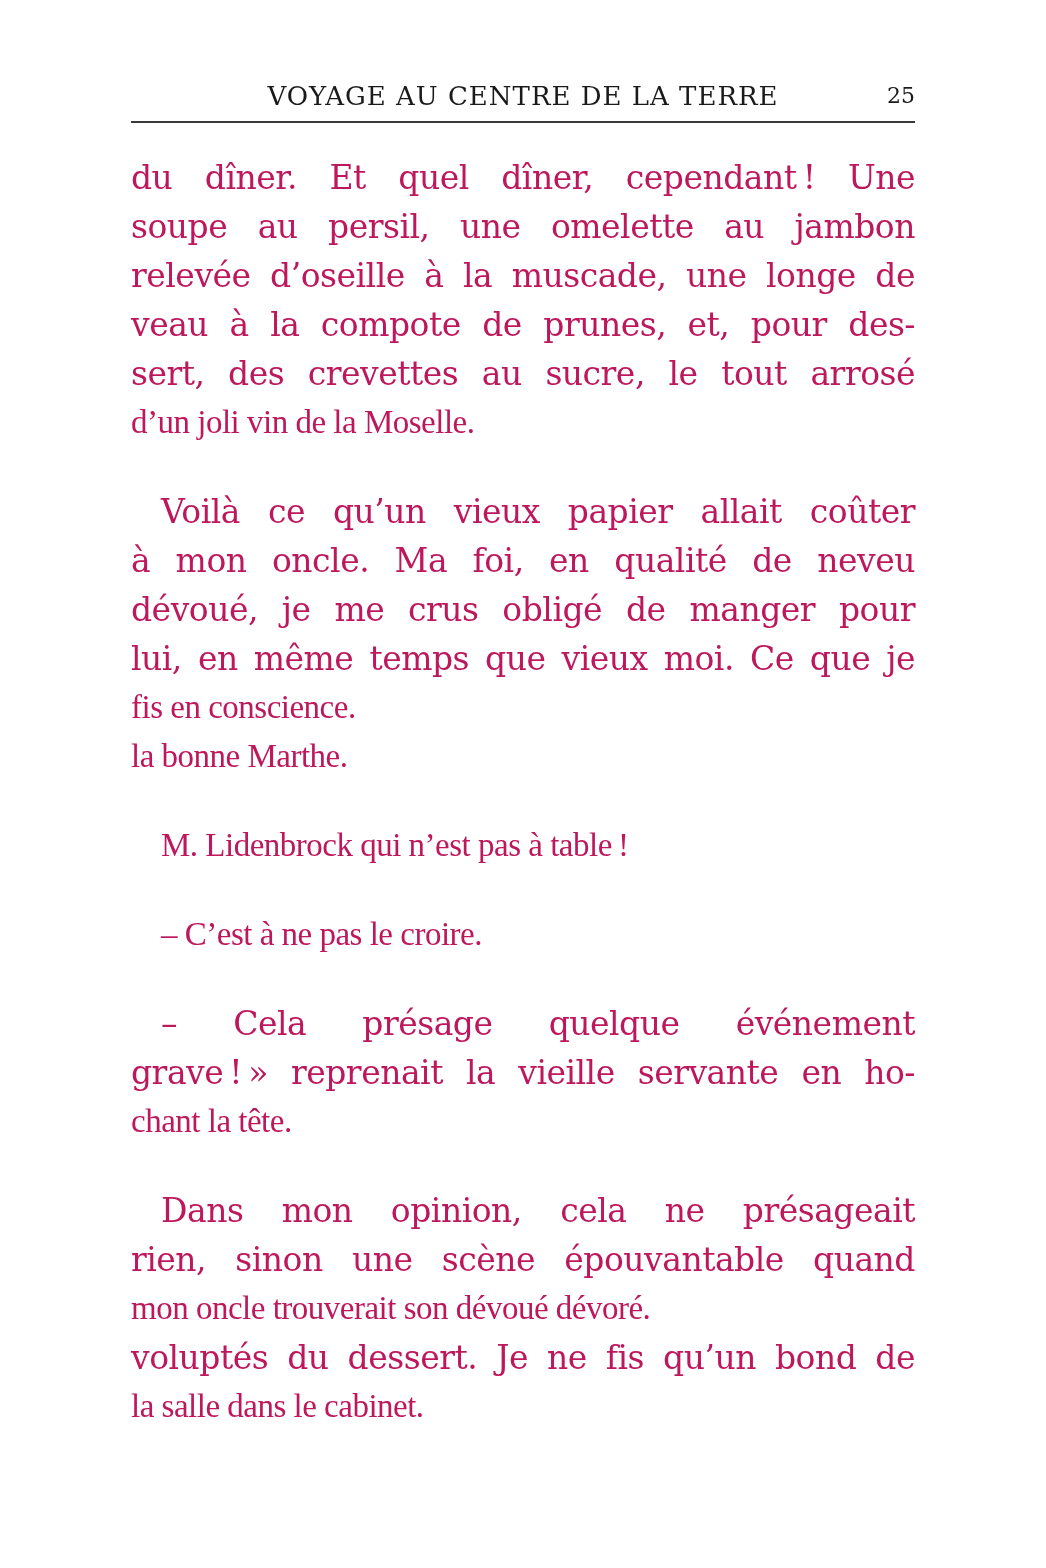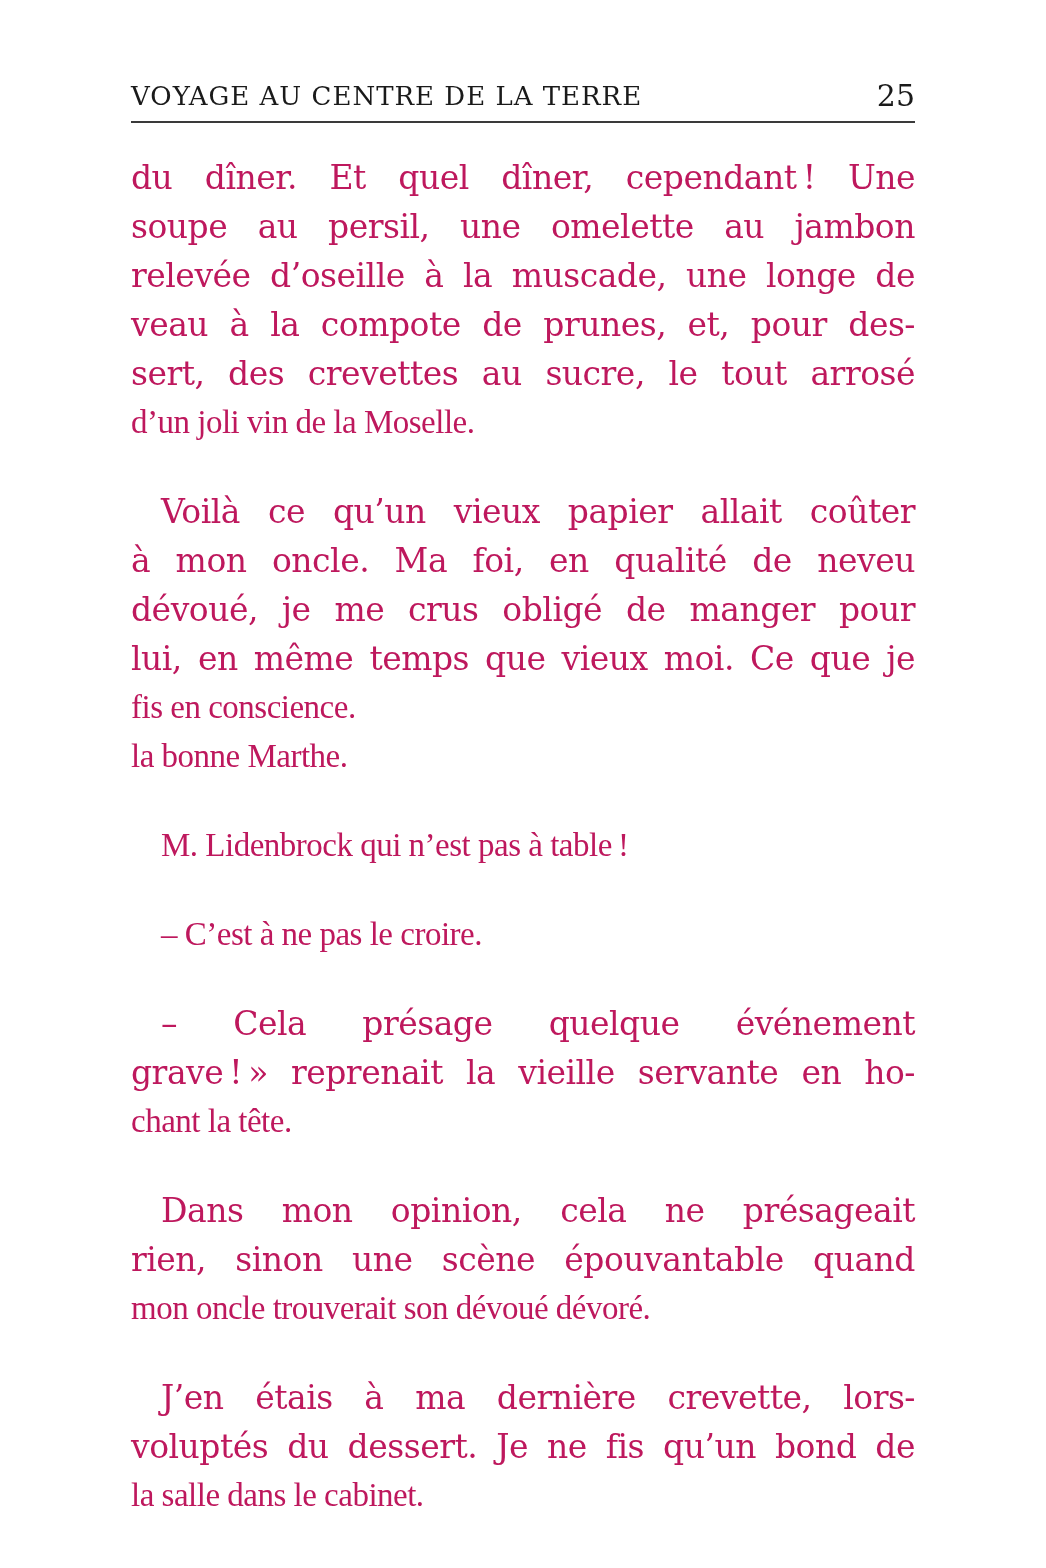--- a/index.html
+++ b/index.html
@@ -18,30 +18,31 @@
   .running-head {
     position: absolute;
     left: 131px;
     top: 80px;
     width: 784px;
     height: 32px;
     color: #1a1a1a;
   }
   .running-head-title {
     display: block;
+    text-align: center;
     font-size: 26px;
     letter-spacing: 1px;
     line-height: 32px;
     color: #1a1a1a;
   }
   .page-number {
     position: absolute;
     right: 0;
     top: 0;
-    font-size: 30px;
+    font-size: 22px;
     line-height: 32px;
     color: #1a1a1a;
   }
   .head-rule {
     position: absolute;
     left: 131px;
     top: 121px;
     width: 784px;
     height: 2px;
     background: #3a3a3a;
@@ -95,18 +96,17 @@
     <div class="line para-end">fis en conscience.</div>
     <div class="line para-end">la bonne Marthe.</div>
     <div class="line indent para-end">M. Lidenbrock qui n’est pas à table !</div>
     <div class="line indent para-end">– C’est à ne pas le croire.</div>
     <div class="line indent">– Cela présage quelque événement</div>
     <div class="line">grave ! » reprenait la vieille servante en ho-</div>
     <div class="line para-end">chant la tête.</div>
     <div class="line indent">Dans mon opinion, cela ne présageait</div>
     <div class="line">rien, sinon une scène épouvantable quand</div>
     <div class="line para-end">mon oncle trouverait son dévoué dévoré.</div>
-    <div class="line indent">J’en étais à ma dernière crevette, lors-</div>
     <div class="line">voluptés du dessert. Je ne fis qu’un bond de</div>
     <div class="line para-end">la salle dans le cabinet.</div>
   </div>
 
 </div>
 
 </body></html>

